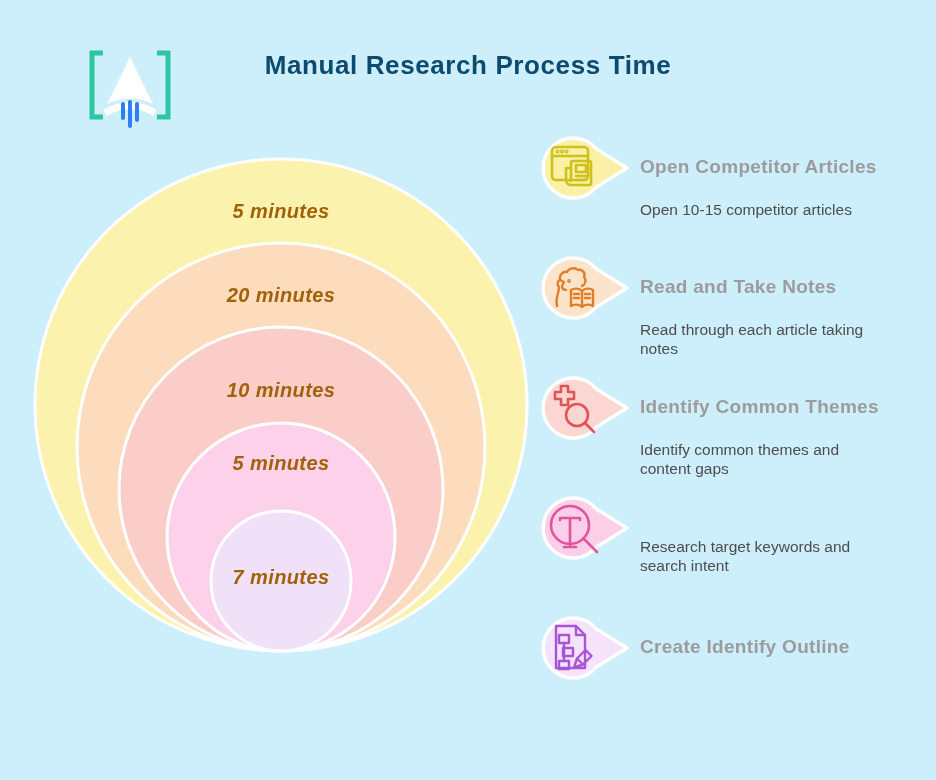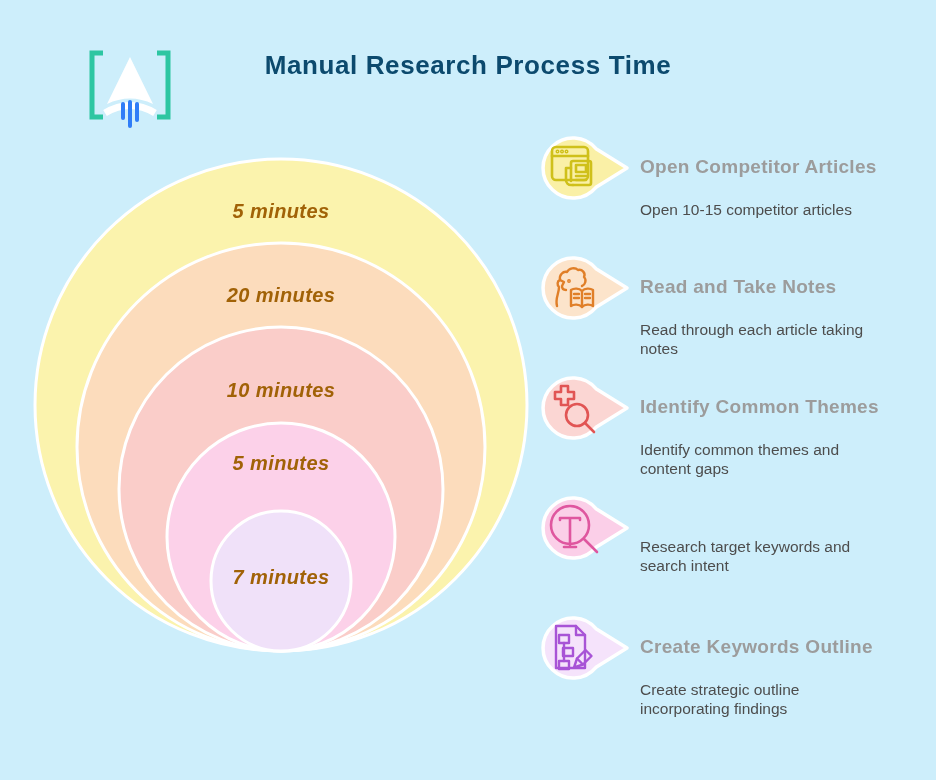--- a/index.html
+++ b/index.html
@@ -159,19 +159,18 @@
           <path d="M36,12 V21 H45"></path>
           <rect x="19" y="21" width="10" height="8"></rect>
           <rect x="23" y="34" width="10" height="8"></rect>
           <rect x="19" y="47" width="10" height="8"></rect>
           <path d="M24,29 v18 M24,38 h-1 m1,0 h-1"></path>
           <path d="M37,44.5 L45.5,36 L51.5,42 L43,50.5 Z"></path>
           <path d="M37,44.5 L34,53.5 L43,50.5"></path>
         </g>
       </svg>
       <div class="legend-text">
-        <div class="legend-title">Create Keywords Outline</div>
-        <div class="legend-desc">Create strategic outline incorporating findings</div>
+        <div class="legend-title">Create Identify Outline</div>
       </div>
     </div>
 
   </div>
 </div>
 
 </body></html>

